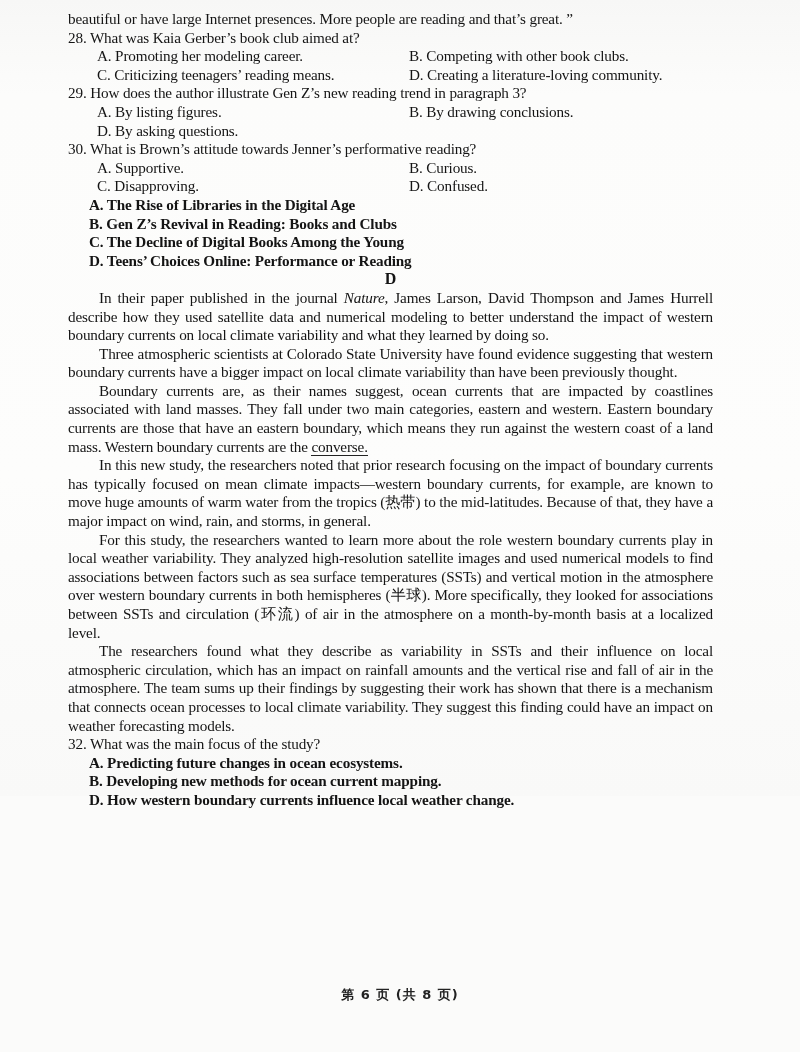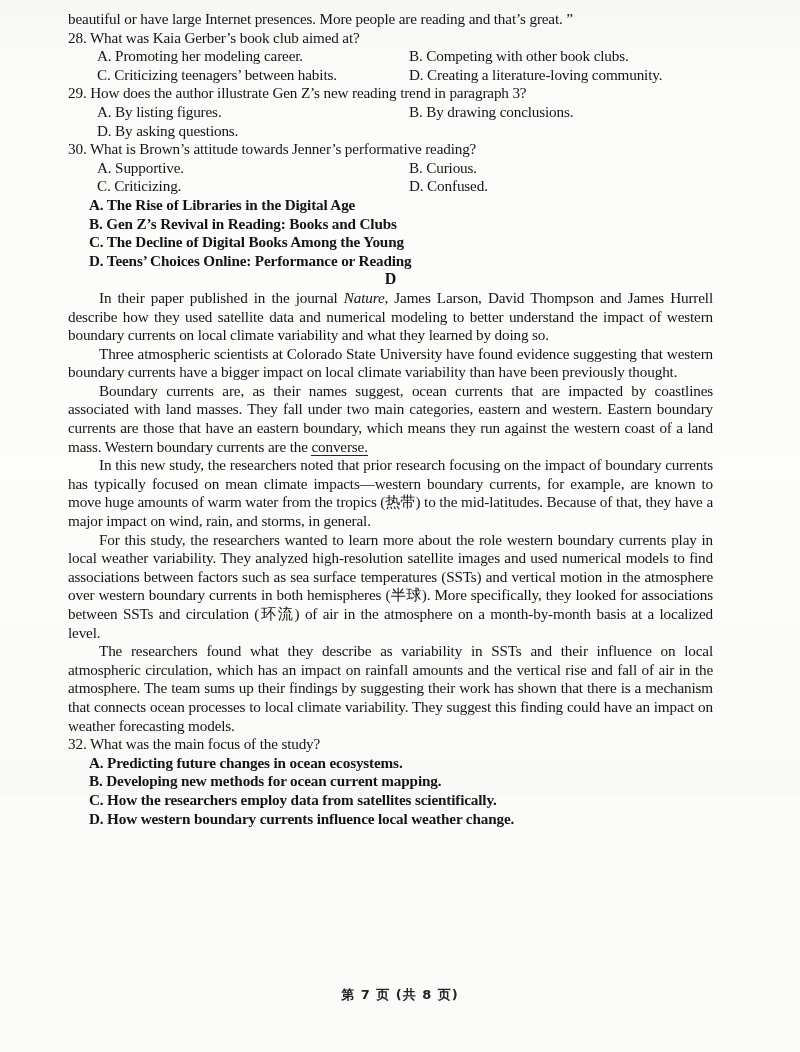--- a/index.html
+++ b/index.html
@@ -51,21 +51,21 @@
 
     <div class="line">beautiful or have large Internet presences.  More people are reading and that’s great. ”</div>
 
     <div>
       <div class="line q"><span>28.</span> <span>What was Kaia Gerber’s book club aimed at?</span></div>
       <div class="opt-row">
         <span class="opt">A. Promoting her modeling career.</span>
         <span class="opt">B. Competing with other book clubs.</span>
       </div>
       <div class="opt-row">
-        <span class="opt">C. Criticizing teenagers’ between habits.</span>
+        <span class="opt">C. Criticizing teenagers’ reading means.</span>
         <span class="opt">D. Creating a literature-loving community.</span>
       </div>
     </div>
 
     <div>
       <div class="line q"><span>29.</span> <span>How does the author illustrate Gen Z’s new reading trend in paragraph 3?</span></div>
       <div class="opt-row">
         <span class="opt">A. By listing figures.</span>
         <span class="opt">B. By drawing conclusions.</span>
       </div>
@@ -74,21 +74,21 @@
       </div>
     </div>
 
     <div>
       <div class="line q"><span>30.</span> <span>What is Brown’s attitude towards Jenner’s performative reading?</span></div>
       <div class="opt-row">
         <span class="opt">A. Supportive.</span>
         <span class="opt">B. Curious.</span>
       </div>
       <div class="opt-row">
-        <span class="opt">C. Criticizing.</span>
+        <span class="opt">C. Disapproving.</span>
         <span class="opt">D. Confused.</span>
       </div>
     </div>
 
     <div>
       <div class="opt-single">A. The Rise of Libraries in the Digital Age</div>
       <div class="opt-single">B. Gen Z’s Revival in Reading: Books and Clubs</div>
       <div class="opt-single">C. The Decline of Digital Books Among the Young</div>
       <div class="opt-single">D. Teens’ Choices Online: Performance or Reading</div>
     </div>
@@ -104,20 +104,19 @@
     <p class="para">In this new study, the researchers noted that prior research focusing on the impact of boundary currents has typically focused on mean climate impacts—western boundary currents, for example, are known to move huge amounts of warm water from the tropics (热带) to the mid-latitudes. Because of that, they have a major impact on wind, rain, and storms, in general.</p>
 
     <p class="para">For this study, the researchers wanted to learn more about the role western boundary currents play in local weather variability. They analyzed high-resolution satellite images and used numerical models to find associations between factors such as sea surface temperatures (SSTs) and vertical motion in the atmosphere over western boundary currents in both hemispheres (半球). More specifically, they looked for associations between SSTs and circulation (环流) of air in the atmosphere on a month-by-month basis at a localized level.</p>
 
     <p class="para">The researchers found what they describe as variability in SSTs and their influence on local atmospheric circulation, which has an impact on rainfall amounts and the vertical rise and fall of air in the atmosphere. The team sums up their findings by suggesting their work has shown that there is a mechanism that connects ocean processes to local climate variability. They suggest this finding could have an impact on weather forecasting models.</p>
 
     <div>
       <div class="line q"><span>32.</span> <span>What was the main focus of the study?</span></div>
       <div class="opt-single">A. Predicting future changes in ocean ecosystems.</div>
       <div class="opt-single">B. Developing new methods for ocean current mapping.</div>
-      <div class="opt-single">C. How the researchers employ data from satellites scientifically.</div>
       <div class="opt-single">D. How western boundary currents influence local weather change.</div>
     </div>
 
   </div>
 
-  <div class="footer">第 7 页 (共 8 页)</div>
+  <div class="footer">第 6 页 (共 8 页)</div>
 </div>
 
 </body></html>

